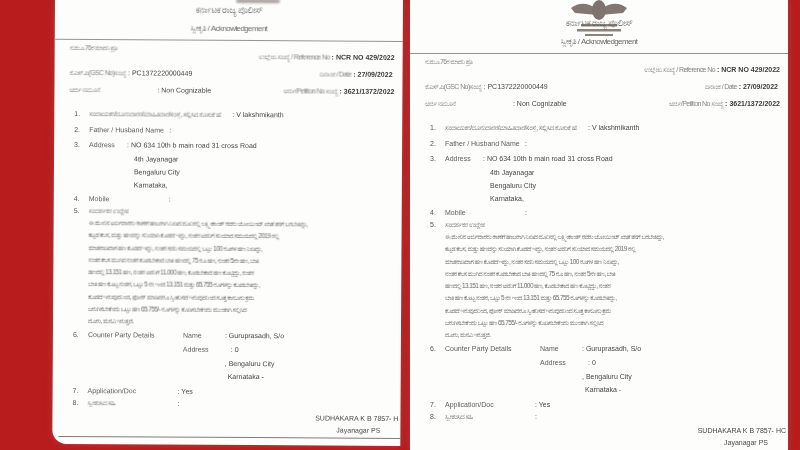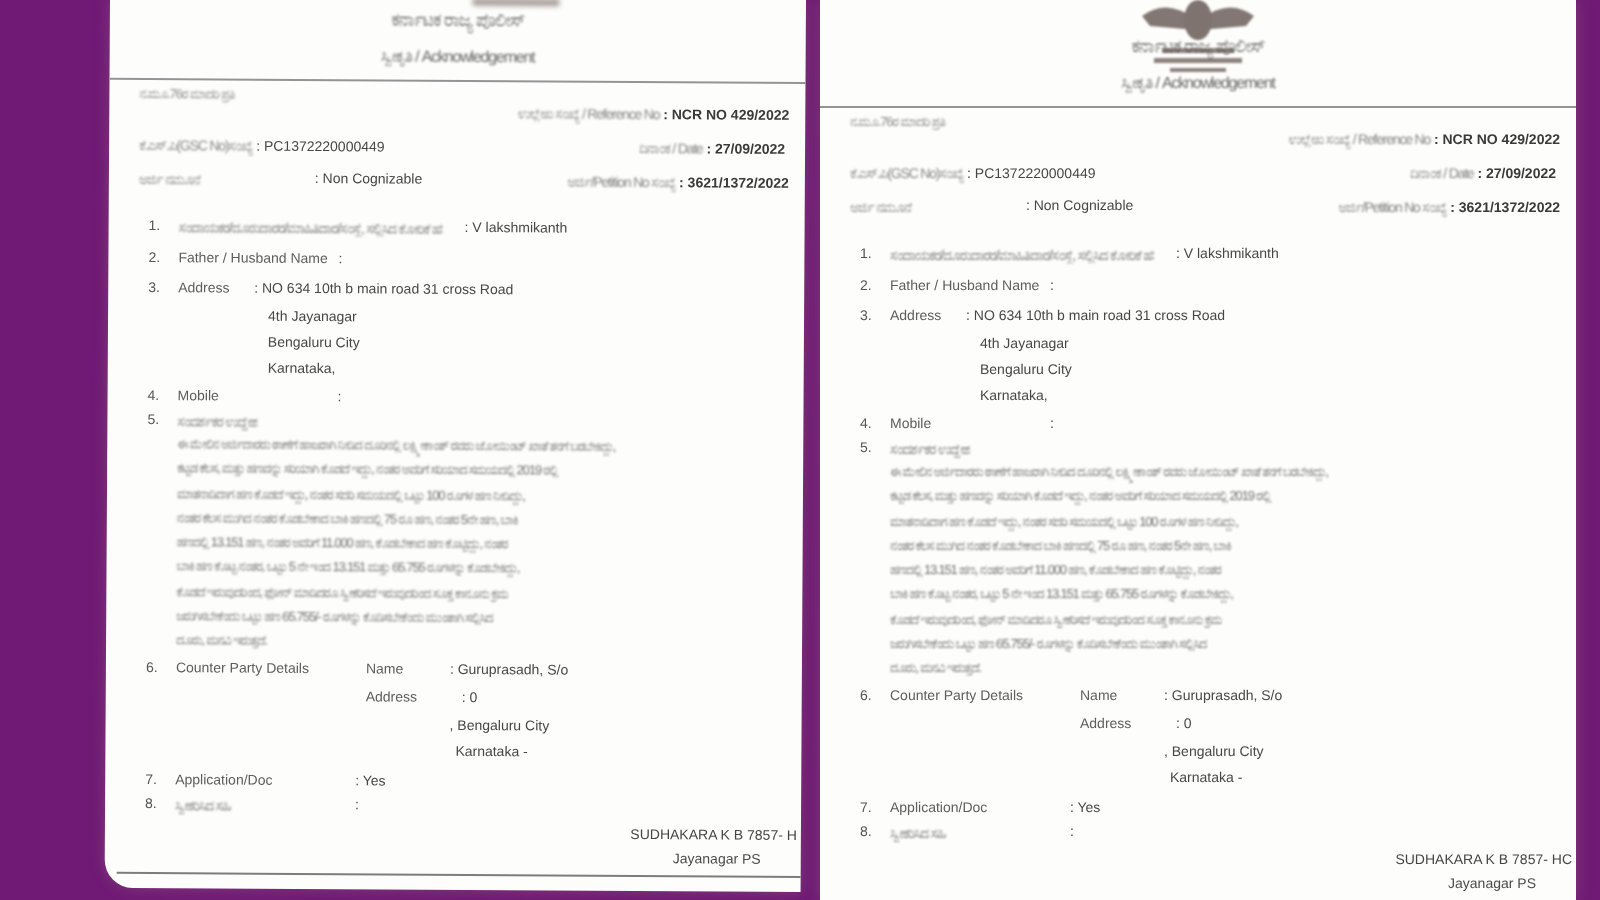--- a/index.html
+++ b/index.html
@@ -56,21 +56,21 @@
   .e-i6 .state{position:absolute;left:155px;top:41px;}
   .e-i7{top:389px;} .e-i7 .av{left:105px;}
   .e-i8{top:401px;} .e-i8 .av{left:105px;}
   .e-sig1{top:415px;right:2px;font-size:7px;color:#454545;}
   .e-sig2{top:427px;right:20px;font-size:7px;color:#4b4b4b;}
   .e-footline{position:absolute;top:438px;left:6px;right:0;height:1px;background:#7d7d7d;}
 </style>
 </head>
 <body>
 
-<div class="stage" style="background: #701a75;">
+<div class="stage" style="background: #b91c1c;">
 
   <div class="page page-left">
     <div class="content">
       <div class="e-emblem-stub"></div>
       <div class="t kn e-title">ಕರ್ನಾಟಕ ರಾಜ್ಯ ಪೊಲೀಸ್</div>
       <div class="t kn e-sub">ಸ್ವೀಕೃತಿ / Acknowledgement</div>
       <div class="e-rule"></div>
       <div class="t kn e-formnote">ನ.ಮೂ.76ರ ಮಾದರಿ ಪ್ರತಿ</div>
 
       <div class="t e-ref">

